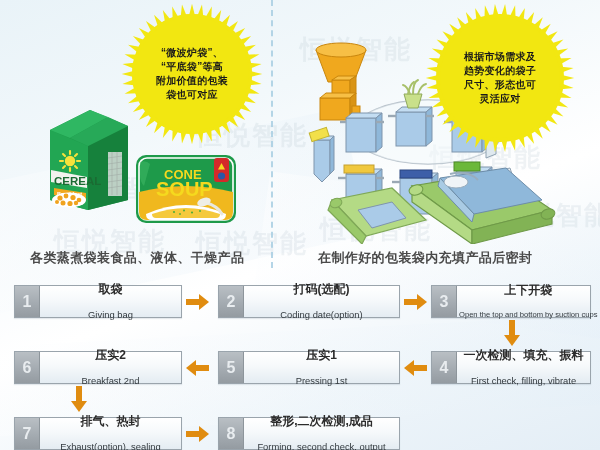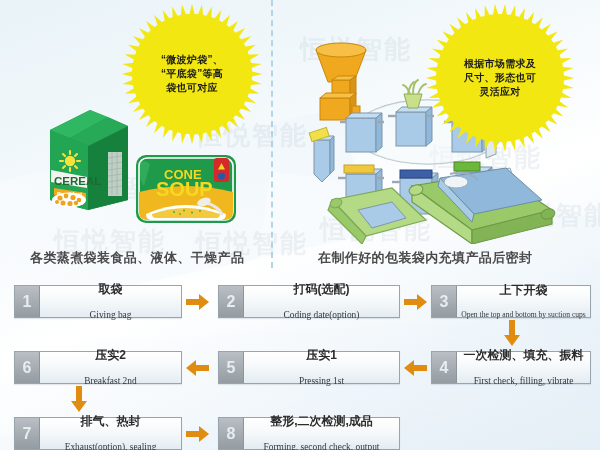--- a/index.html
+++ b/index.html
@@ -128,21 +128,20 @@
     font-size: 12px;
     font-weight: bold;
     color: #2b2b2b;
     white-space: nowrap;
   }
   .step .en {
     font-size: 9.4px;
     color: #333a3f;
     white-space: nowrap;
     margin-top: 14px;
-    font-family: Liberation Serif, serif;
   }
   .step .en.tiny { font-size: 7.6px; }
 
   
   .arrow-h, .arrow-v { position: absolute; }
   .arrow-h .shaft {
     position: absolute; left: 0; top: 5px;
     width: 14px; height: 6px; background: #e08c10;
   }
   .arrow-h .head {
@@ -311,20 +310,21 @@
             <polygon points="82.29,26.40 91.64,23.24 84.89,30.43"></polygon>
             <polygon points="85.32,31.23 95.03,29.44 87.32,35.60"></polygon>
             <polygon points="87.63,36.45 97.49,36.05 88.99,41.05"></polygon>
             <polygon points="89.18,41.94 99.00,42.96 89.86,46.69"></polygon>
           </g>
       </g>
     </svg>
     <div class="burst-txt">
         <div>“微波炉袋”、</div>
         <div>“平底袋”等高</div>
+        <div>附加价值的包装</div>
         <div>袋也可对应</div>
       </div>
   </div>
 
   <div class="caption" id="caption-left">各类蒸煮袋装食品、液体、干燥产品</div>
 
   <svg class="machine" viewBox="0 0 300 222">
 
     <ellipse cx="128" cy="110" rx="74" ry="32" fill="none" stroke="#b9c3cc" stroke-width="1.6"></ellipse>
     <ellipse cx="128" cy="110" rx="74" ry="32" fill="#f4f9fc" opacity=".5"></ellipse>
@@ -499,20 +499,21 @@
             <polygon points="79.51,23.00 88.40,18.76 82.44,26.60"></polygon>
             <polygon points="82.91,27.27 92.29,24.28 85.32,31.23"></polygon>
             <polygon points="85.70,31.96 95.40,30.28 87.55,36.22"></polygon>
             <polygon points="87.83,36.99 97.66,36.65 89.08,41.46"></polygon>
             <polygon points="89.25,42.27 99.04,43.26 89.88,46.86"></polygon>
           </g>
       </g>
     </svg>
     <div class="burst-txt">
         <div>根据市场需求及</div>
+        <div>趋势变化的袋子</div>
         <div>尺寸、形态也可</div>
         <div>灵活应对</div>
       </div>
   </div>
 
   <div class="caption" id="caption-right">在制作好的包装袋内充填产品后密封</div>
 
   <div class="step" style="left:14px; top:285px; width:168px;">
     <div class="num">1</div>
     <div class="body">

